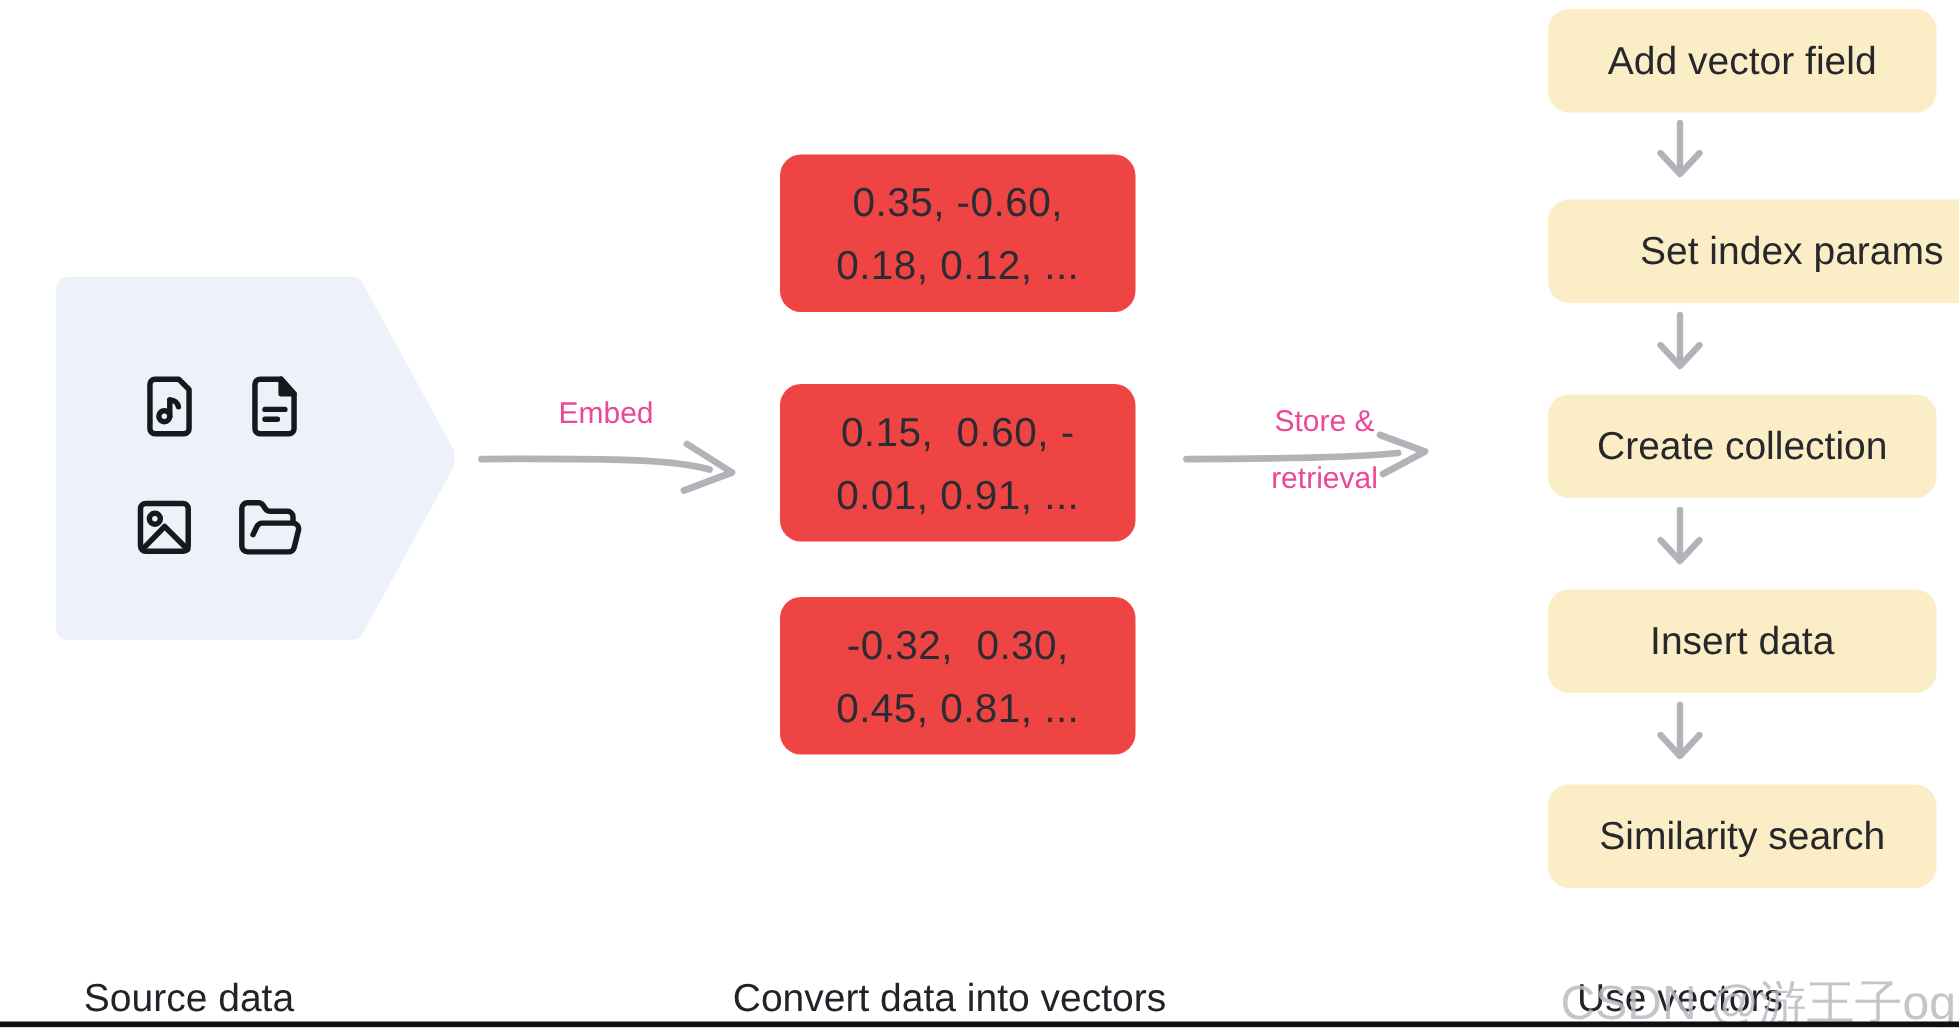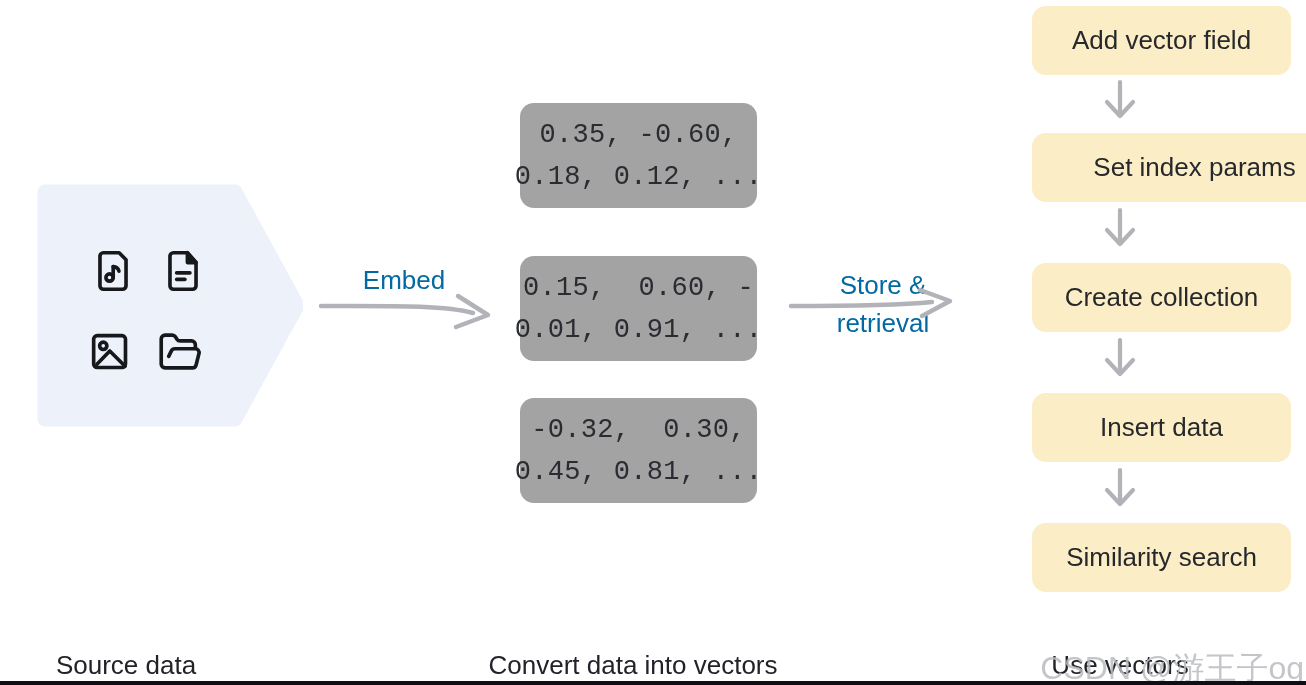--- a/index.html
+++ b/index.html
@@ -9,35 +9,35 @@
   }
   .abs{position:absolute;}
 
   
   .chevron-svg{position:absolute;left:37px;top:184px;}
   .icon{position:absolute;}
   .icon svg{display:block;stroke:#17181b;fill:none;stroke-width:1.9;stroke-linecap:round;stroke-linejoin:round;}
 
   
   .vec-box{
-    position:absolute;left:520px;width:237px;height:105px;background:#a3a3a3;border-radius:14px;
-    display:flex;flex-direction:column;align-items:center;justify-content:center;font-family:Liberation Mono, monospace;
+    position:absolute;left:520px;width:237px;height:105px;background:#ef4444;border-radius:14px;
+    display:flex;flex-direction:column;align-items:center;justify-content:center;
   }
   .vec-line{white-space:pre;font-size:27px;line-height:42px;color:#2a2c32;letter-spacing:.3px;}
 
   
   .step-box{
     position:absolute;left:1032px;width:259px;height:69px;background:#FBEDC5;border-radius:14px;
     display:flex;align-items:center;justify-content:center;font-size:26px;color:#26282c;
   }
   .down-arrow{position:absolute;left:1098px;width:44px;height:48px;}
   .down-arrow svg,.flow-arrow svg{display:block;overflow:visible;}
 
   
-  .flow-label{position:absolute;font-size:26px;color:#0369a1;text-align:center;}
+  .flow-label{position:absolute;font-size:20px;color:#ec4899;text-align:center;}
 
   
   .caption{position:absolute;top:650px;font-size:26px;color:#222329;white-space:pre;transform:translateX(-50%);}
 
   .watermark{position:absolute;top:647px;right:2px;font-size:32px;color:rgba(185,187,192,.85);white-space:pre;}
   .divider{position:absolute;left:0;bottom:0;width:100%;height:4px;background:#0e0e14;}
 </style>
 </head>
 <body>
 

